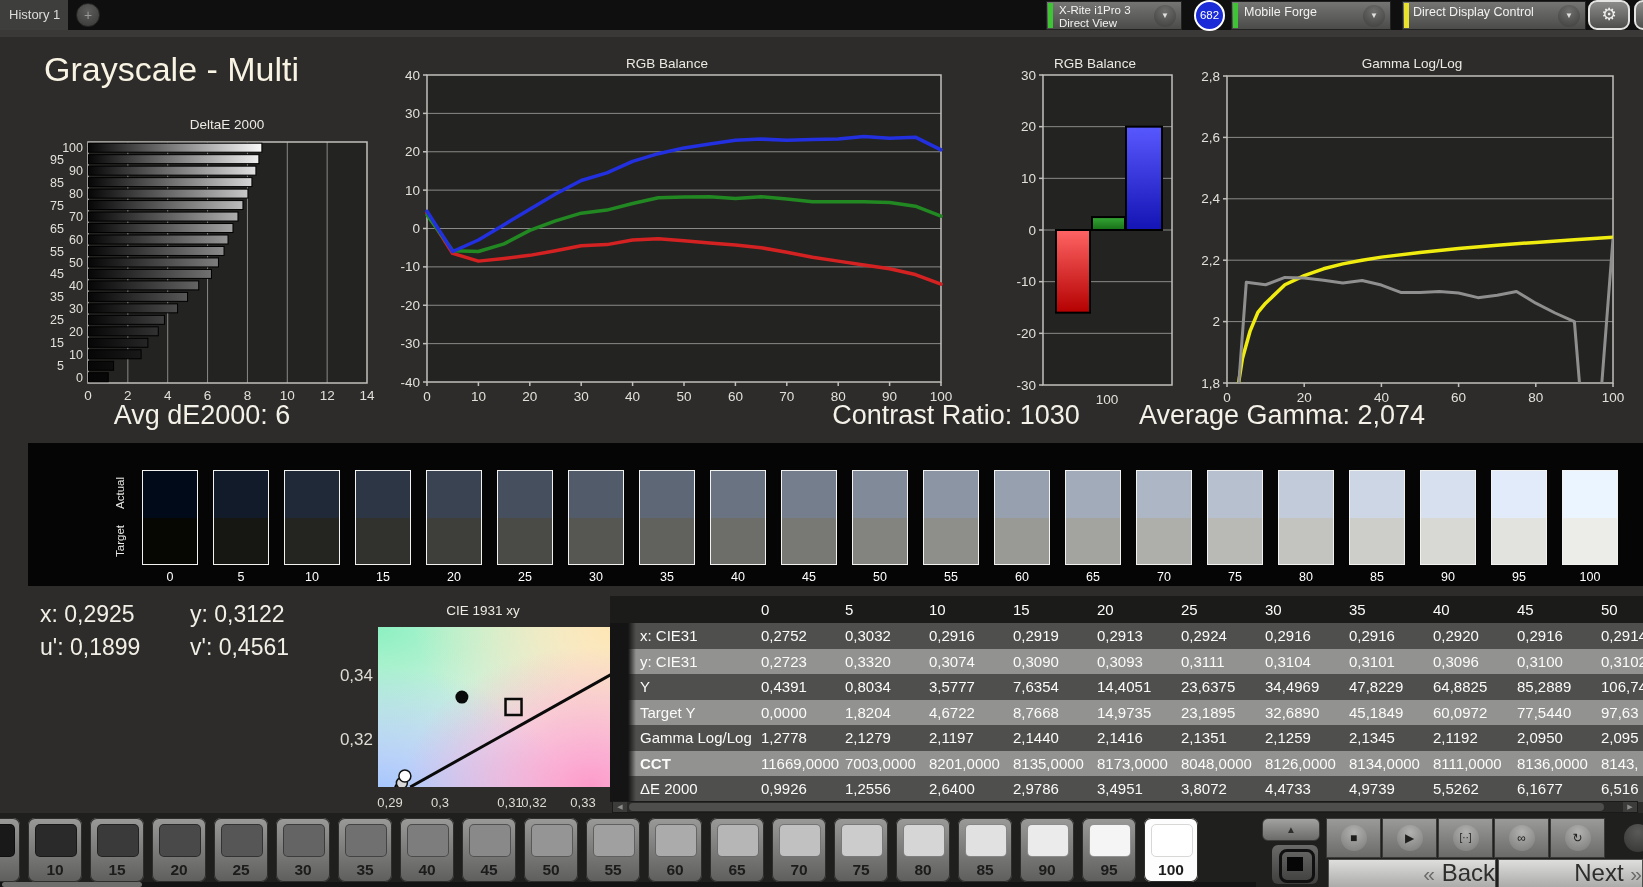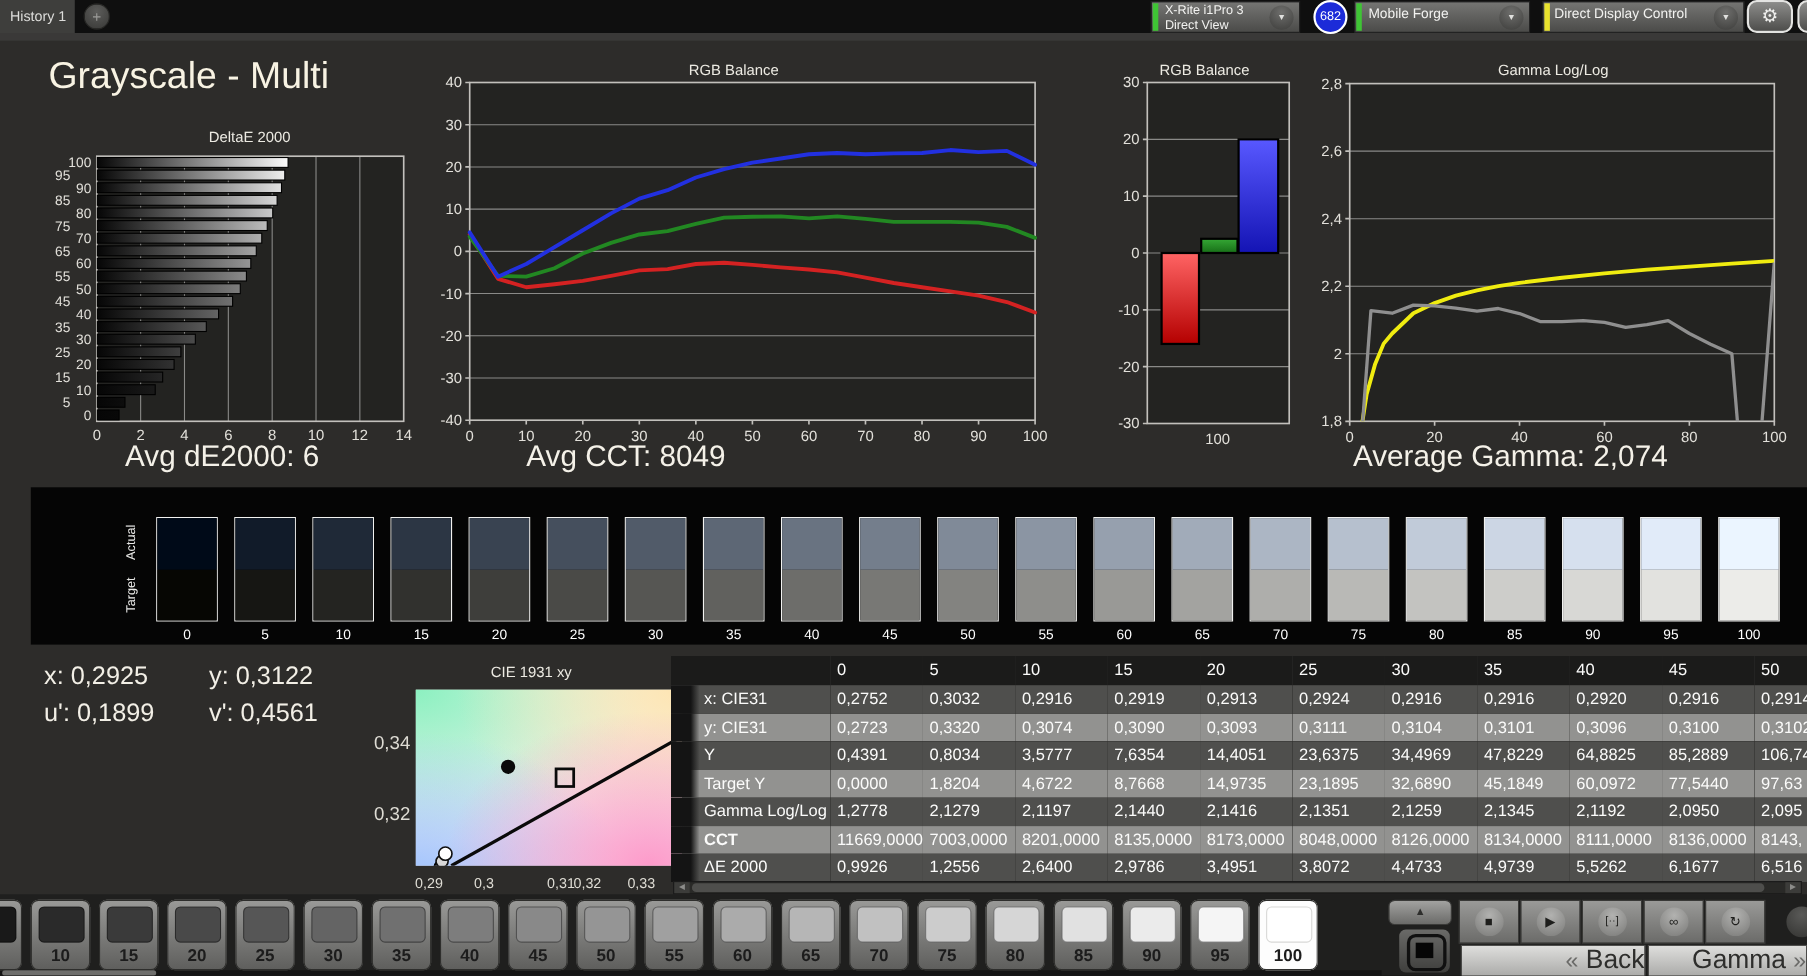--- a/index.html
+++ b/index.html
@@ -420,22 +420,22 @@
       <defs>
         <clipPath id="gclip">
           <rect x="77" y="16" width="386" height="307"></rect>
         </clipPath>
       </defs>
       <polyline points="84.72,347.55999999999995 92.44,298.44 100.16,270.80999999999995 107.88,252.39000000000001 115.6,243.17999999999992 134.9,224.7599999999999 154.2,215.54999999999998 173.5,208.7959999999999 192.8,203.8839999999999 212.1,200.1999999999999 231.4,197.12999999999997 270,192.52499999999992 308.6,188.53399999999993 347.2,185.15699999999993 385.8,182.39399999999995 424.40000000000003,179.63099999999997 463,177.17499999999998" fill="none" stroke="#f0ec10" stroke-width="3.5" stroke-linejoin="round" clip-path="url(#gclip)"></polyline>
       <polyline points="88.58,326.06999999999994 96.3,222.30399999999992 115.6,224.7599999999999 134.9,217.3919999999999 154.2,218.00599999999997 173.5,220.155 192.8,222.91799999999998 212.1,220.462 231.4,225.06699999999987 250.70000000000002,232.4349999999999 270,232.4349999999999 289.3,231.51399999999998 308.6,233.04899999999995 327.9,237.654 347.2,235.19799999999998 366.5,231.51399999999998 385.8,243.17999999999992 405.09999999999997,253.00399999999993 424.40000000000003,261.5999999999999 434.05,378.25999999999993 447.56,378.25999999999993 463,178.70999999999995" fill="none" stroke="#8f8f8f" stroke-width="3" stroke-linejoin="round" clip-path="url(#gclip)"></polyline>
     </svg>
 
   <div class="stat" style="left:42px">Avg dE2000: 6</div>
-  <div class="stat" style="left:409px">Avg CCT: 8049</div>
-  <div class="stat" style="left:1213px">Average Gamma: 2,074</div>
+  <div class="stat" style="left:796px">Contrast Ratio: 1030</div>
+  <div class="stat" style="left:1122px">Average Gamma: 2,074</div>
 
   <div id="strip">
     <div class="vlabel" style="left:62px;top:44px">Actual</div>
     <div class="vlabel" style="left:62px;top:92px">Target</div>
   <div class="gsw" style="left: 114px;">
         <div class="half" style="top: 0px; background: rgb(0, 10, 24);"></div>
         <div class="half" style="top: 50%; background: rgb(6, 6, 3);"></div>
       </div>
       <div class="gsw-label" style="left: 114px;">0</div>
       <div class="gsw" style="left: 185px;">
@@ -721,21 +721,21 @@
         <div class="ic" style="font-size:10px">[··]</div>
       </div>
     <div class="tbtn" style="left:1494px">
         <div class="ic">∞</div>
       </div>
     <div class="tbtn" style="left:1550px">
         <div class="ic">↻</div>
       </div>
     <div id="partial-circle"></div>
     <div class="navbtn" style="left:1328px;width:168px"><span class="chv">«</span> <span>Back</span></div>
-    <div class="navbtn" style="left:1498px;width:145px"><span>Gamma</span> <span class="chv">»</span></div>
+    <div class="navbtn" style="left:1498px;width:145px"><span>Next</span> <span class="chv">»</span></div>
   <div class="patch" style="left: -34px;">
         <div class="sw" style="background: rgb(25, 25, 25);"></div>
         <div class="pl">5</div>
       </div>
       <div class="patch" style="left: 28px;">
         <div class="sw" style="background: rgb(42, 42, 42);"></div>
         <div class="pl">10</div>
       </div>
       <div class="patch" style="left: 90px;">
         <div class="sw" style="background: rgb(58, 58, 58);"></div>

